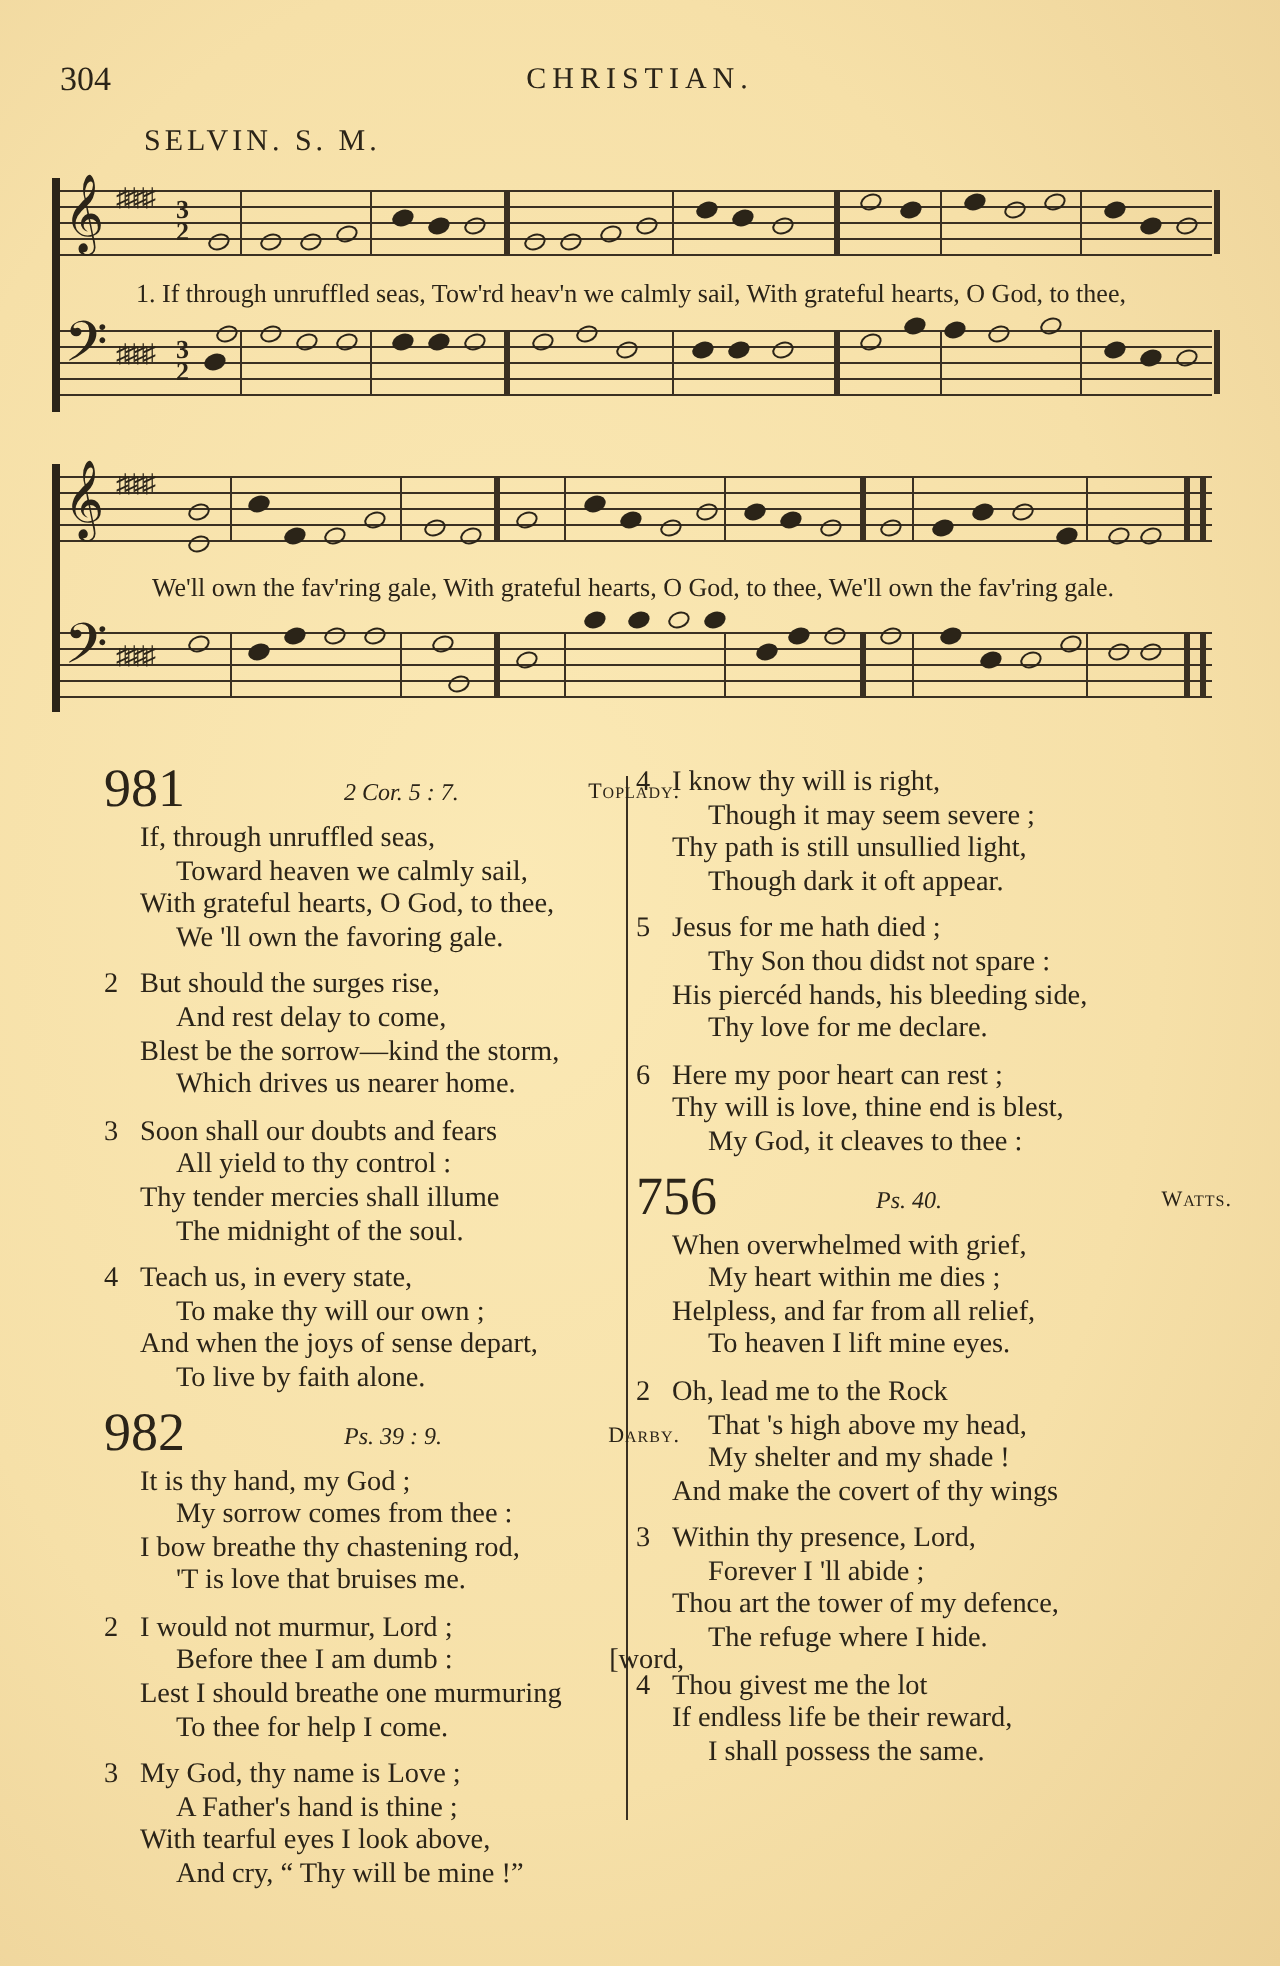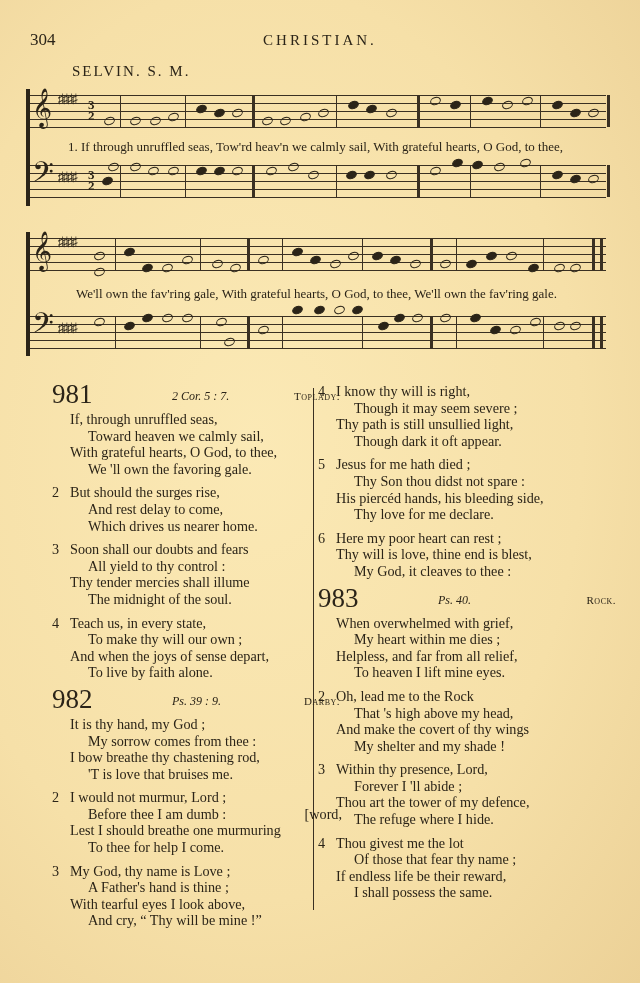--- a/index.html
+++ b/index.html
@@ -233,20 +233,21 @@
     </div>
     <div class="stanza">
       <div class="vline">If, through unruffled seas,</div>
       <div class="vline indent">Toward heaven we calmly sail,</div>
       <div class="vline">With grateful hearts, O God, to thee,</div>
       <div class="vline indent">We 'll own the favoring gale.</div>
     </div>
     <div class="stanza">
       <div class="vline"><span class="vnum">2</span><span>But should the surges rise,</span></div>
       <div class="vline indent">And rest delay to come,</div>
+      <div class="vline">Blest be the sorrow—kind the storm,</div>
       <div class="vline indent">Which drives us nearer home.</div>
     </div>
     <div class="stanza">
       <div class="vline"><span class="vnum">3</span><span>Soon shall our doubts and fears</span></div>
       <div class="vline indent">All yield to thy control :</div>
       <div class="vline">Thy tender mercies shall illume</div>
       <div class="vline indent">The midnight of the soul.</div>
     </div>
     <div class="stanza">
       <div class="vline"><span class="vnum">4</span><span>Teach us, in every state,</span></div>
@@ -297,42 +298,41 @@
     <div class="vline indent">Thy love for me declare.</div>
   </div>
   <div class="stanza">
     <div class="vline"><span class="vnum">6</span><span>Here my poor heart can rest ;</span></div>
     <div class="vline">Thy will is love, thine end is blest,</div>
     <div class="vline indent">My God, it cleaves to thee :</div>
   </div>
 
   <div class="hymn">
     <div class="hymn-head">
-      <span class="hymn-num">983</span>
+      <span class="hymn-num">756</span>
       <span class="hymn-ref">Ps. 40.</span>
-      <span class="hymn-author">Rock.</span>
+      <span class="hymn-author">Watts.</span>
     </div>
     <div class="stanza">
       <div class="vline">When overwhelmed with grief,</div>
       <div class="vline indent">My heart within me dies ;</div>
       <div class="vline">Helpless, and far from all relief,</div>
       <div class="vline indent">To heaven I lift mine eyes.</div>
     </div>
     <div class="stanza">
       <div class="vline"><span class="vnum">2</span><span>Oh, lead me to the Rock</span></div>
       <div class="vline indent">That 's high above my head,</div>
+      <div class="vline indent">My shelter and my shade !</div>
       <div class="vline">And make the covert of thy wings</div>
-      <div class="vline indent">My shelter and my shade !</div>
     </div>
     <div class="stanza">
       <div class="vline"><span class="vnum">3</span><span>Within thy presence, Lord,</span></div>
       <div class="vline indent">Forever I 'll abide ;</div>
       <div class="vline">Thou art the tower of my defence,</div>
       <div class="vline indent">The refuge where I hide.</div>
     </div>
     <div class="stanza">
       <div class="vline"><span class="vnum">4</span><span>Thou givest me the lot</span></div>
-      <div class="vline indent">Of those that fear thy name ;</div>
       <div class="vline">If endless life be their reward,</div>
       <div class="vline indent">I shall possess the same.</div>
     </div>
   </div>
 </div>
 
 </body></html>

